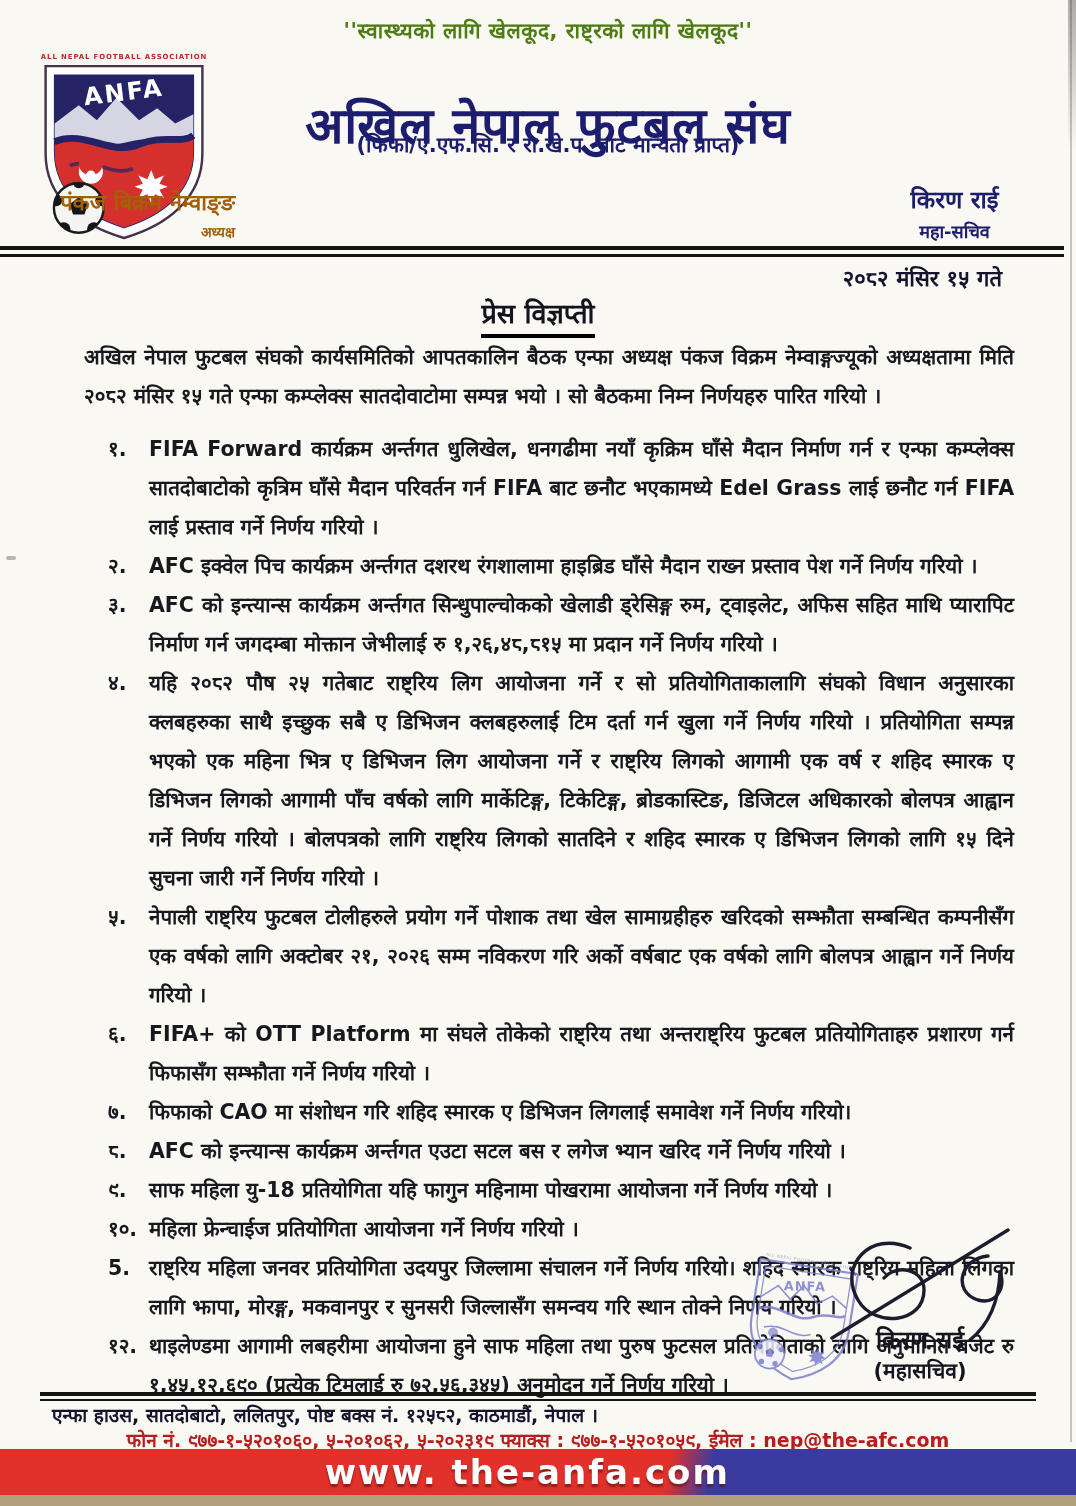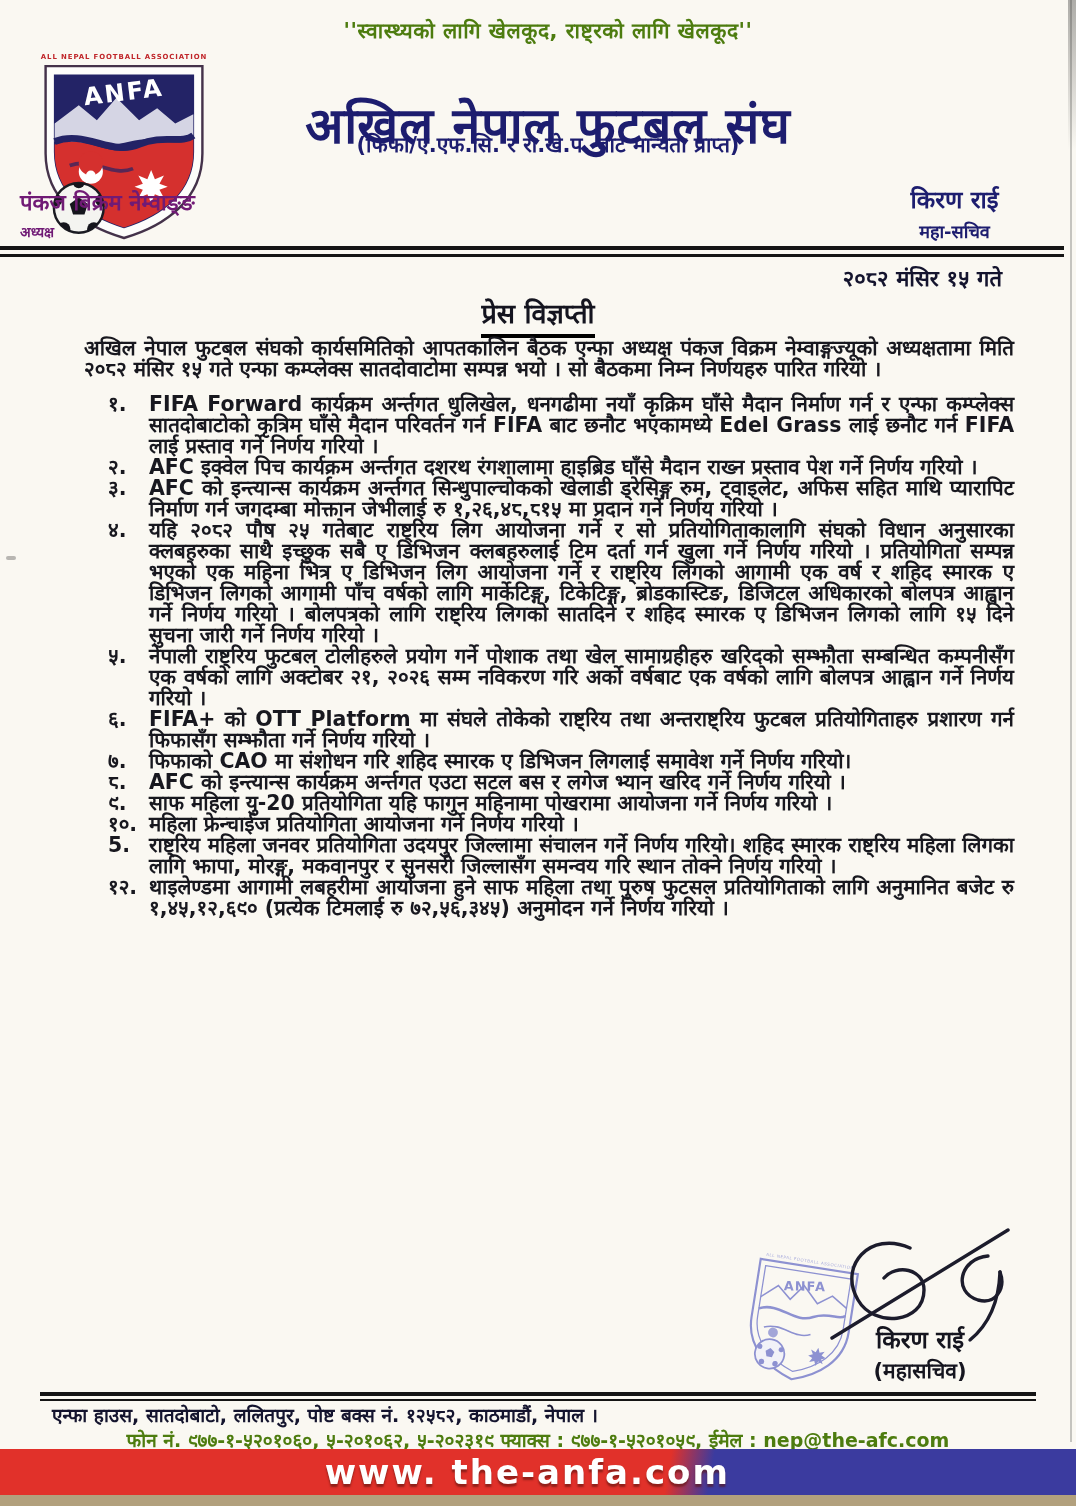--- a/index.html
+++ b/index.html
@@ -15,59 +15,59 @@
   .left-smudge{position:absolute;left:6px;top:556px;width:10px;height:4px;background:rgba(60,60,60,.35);border-radius:2px;}
 
   
   .motto{position:absolute;top:16px;left:60px;right:40px;text-align:center;
     font-size:21px;font-weight:bold;color:#4d7c0f;letter-spacing:.5px;}
   .logo{position:absolute;left:32px;top:48px;width:184px;height:196px;}
   .org-name{position:absolute;top:50px;left:170px;right:150px;text-align:center;
     font-size:50px;font-weight:bold;color:#1d1d6f;letter-spacing:1px;margin-top:40px;}
   .recognition{position:absolute;top:130px;left:170px;right:150px;text-align:center;
     font-size:21px;font-weight:bold;color:#1d1d6f;}
-  .president{position:absolute;left:20px;top:186px;width:215px;text-align:left;color:#701a75;}
+  .president{position:absolute;left:20px;top:186px;width:215px;text-align:right;color:#a16207;}
   .president .nm{font-size:22px;font-weight:bold;}
   .president .tt{font-size:14px;font-weight:bold;margin-top:6px;}
   .gensec{position:absolute;right:34px;top:182px;width:175px;text-align:center;color:#1d1d6f;}
   .gensec .nm{font-size:24px;font-weight:bold;}
   .gensec .tt{font-size:18px;font-weight:bold;margin-top:4px;}
 
   .rule-top{position:absolute;left:0;right:12px;top:246px;height:4px;
     border-top:4px solid #151515;border-bottom:3px solid #151515;}
   .rule-bottom{position:absolute;left:40px;right:40px;top:1392px;height:3px;
     border-top:4px solid #151515;border-bottom:2px solid #151515;}
 
   .date{position:absolute;top:262px;right:74px;font-size:22px;font-weight:bold;color:#14142e;}
   .doc-title-wrap{position:absolute;top:294px;left:0;right:0;text-align:center;}
   .doc-title{display:inline-block;font-size:27px;font-weight:bold;color:#14141f;
     border-bottom:4px solid #000000;padding-bottom:3px;}
 
   
   .content{position:absolute;left:84px;right:62px;top:338px;
-    font-size:20.5px;line-height:21px;font-weight:bold;color:#18181f;}
+    font-size:20.5px;line-height:39px;font-weight:bold;color:#18181f;}
   .intro{margin:0;text-align:justify;}
   ol.decisions{list-style:none;margin:14px 0 0 0;padding:0;}
   ol.decisions li{position:relative;padding-left:65px;text-align:justify;}
   ol.decisions .num{position:absolute;left:24px;top:0;}
 
   
   .stamp{position:absolute;left:742px;top:1250px;width:118px;height:138px;
     transform:rotate(9deg);opacity:.85;}
   .signature{position:absolute;left:812px;top:1226px;width:200px;height:125px;}
   .sig-name{position:absolute;left:840px;top:1322px;width:160px;text-align:center;
     font-size:24px;font-weight:bold;color:#15151f;}
   .sig-title{position:absolute;left:840px;top:1356px;width:160px;text-align:center;
     font-size:21px;font-weight:bold;color:#15151f;}
 
   
   .addr1{position:absolute;top:1402px;left:52px;right:40px;text-align:left;
     font-size:19px;font-weight:bold;color:#14142e;}
   .addr2{position:absolute;top:1427px;left:20px;right:20px;text-align:center;
-    font-size:19px;font-weight:bold;color:#4d7c0f;}
+    font-size:19px;font-weight:bold;color:#b91c1c;}
   .tan-strip{position:absolute;left:0;right:0;top:1484px;height:22px;background:#b2a07d;}
   .banner{position:absolute;left:0;right:0;top:1449px;height:46px;
     background:linear-gradient(100deg,#e1312a 0%,#e1312a 62%,#3b3b9f 66%,#3b3b9f 100%);}
   .banner .site{position:absolute;left:49%;top:50%;transform:translate(-50%,-50%);
     color:#fff;font-size:34px;font-weight:bold;letter-spacing:2px;
     text-shadow:0 3px 2px rgba(90,20,15,.6);white-space:nowrap;}
 </style>
 </head>
 <body>
 
@@ -158,21 +158,21 @@
 
         <li class="decision">
           <span class="num">७.</span><span class="txt">फिफाको CAO मा संशोधन गरि शहिद स्मारक ए डिभिजन लिगलाई समावेश गर्ने निर्णय गरियो।</span>
         </li>
 
         <li class="decision">
           <span class="num">८.</span><span class="txt">AFC को इन्त्यान्स कार्यक्रम अर्न्तगत एउटा सटल बस र लगेज भ्यान खरिद गर्ने निर्णय गरियो ।</span>
         </li>
 
         <li class="decision">
-          <span class="num">९.</span><span class="txt">साफ महिला यु-20 प्रतियोगिता यहि फागुन महिनामा पोखरामा आयोजना गर्ने निर्णय गरियो ।</span>
+          <span class="num">९.</span><span class="txt">साफ महिला यु-18 प्रतियोगिता यहि फागुन महिनामा पोखरामा आयोजना गर्ने निर्णय गरियो ।</span>
         </li>
 
         <li class="decision">
           <span class="num">१०.</span><span class="txt">महिला फ्रेन्चाईज प्रतियोगिता आयोजना गर्ने निर्णय गरियो ।</span>
         </li>
 
         <li class="decision">
           <span class="num">5.</span><span class="txt">राष्ट्रिय महिला जनवर प्रतियोगिता उदयपुर जिल्लामा संचालन गर्ने निर्णय गरियो। शहिद स्मारक राष्ट्रिय महिला लिगका लागि झापा, मोरङ्ग, मकवानपुर र सुनसरी जिल्लासँग समन्वय गरि स्थान तोक्ने निर्णय गरियो ।</span>
         </li>
 

